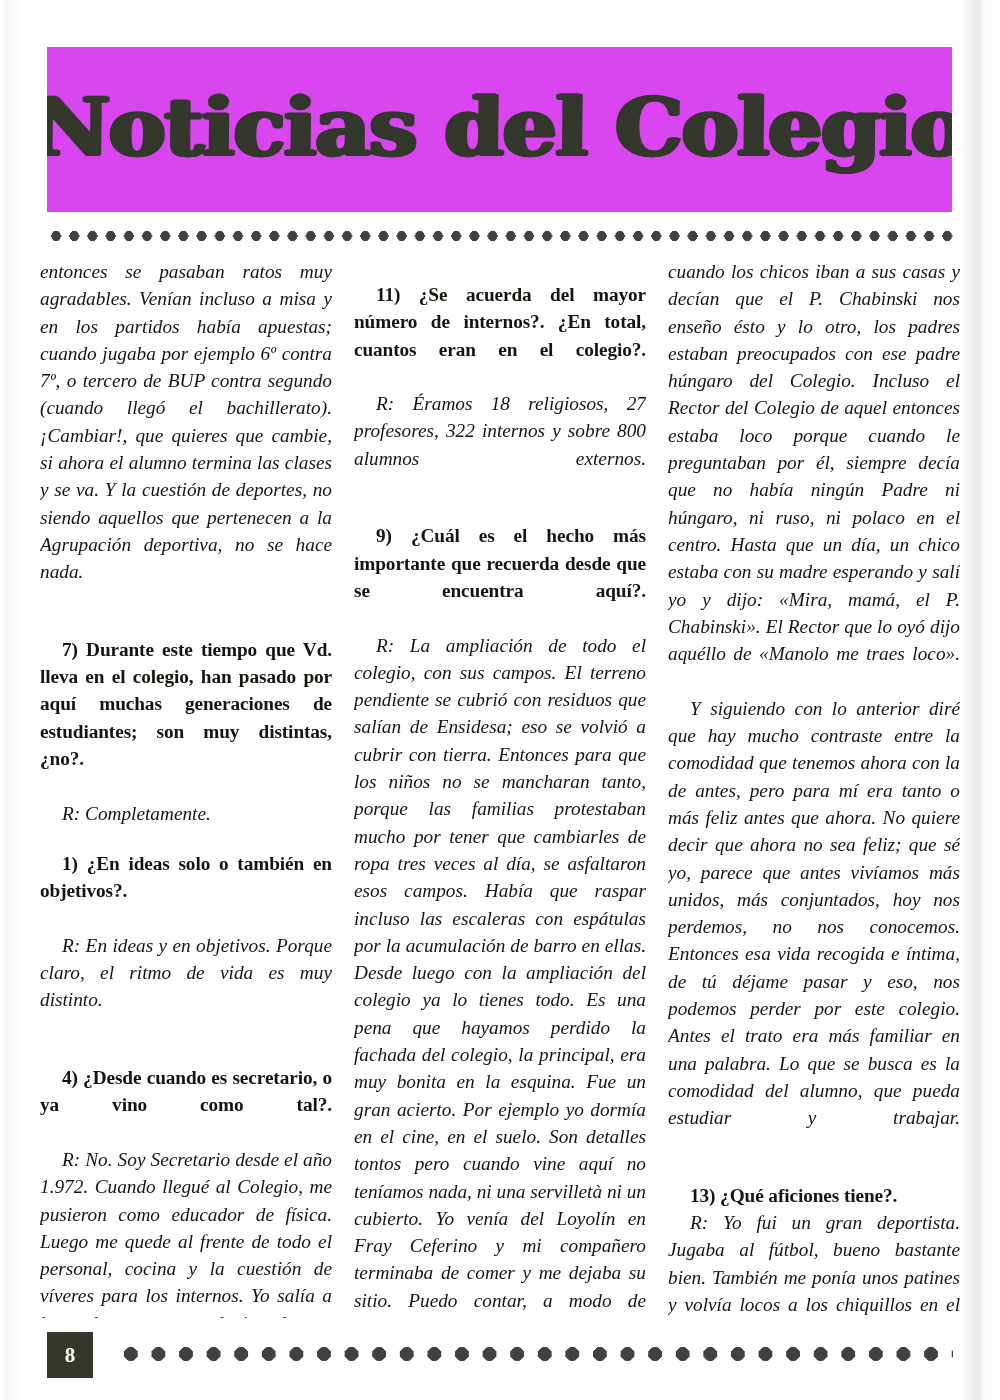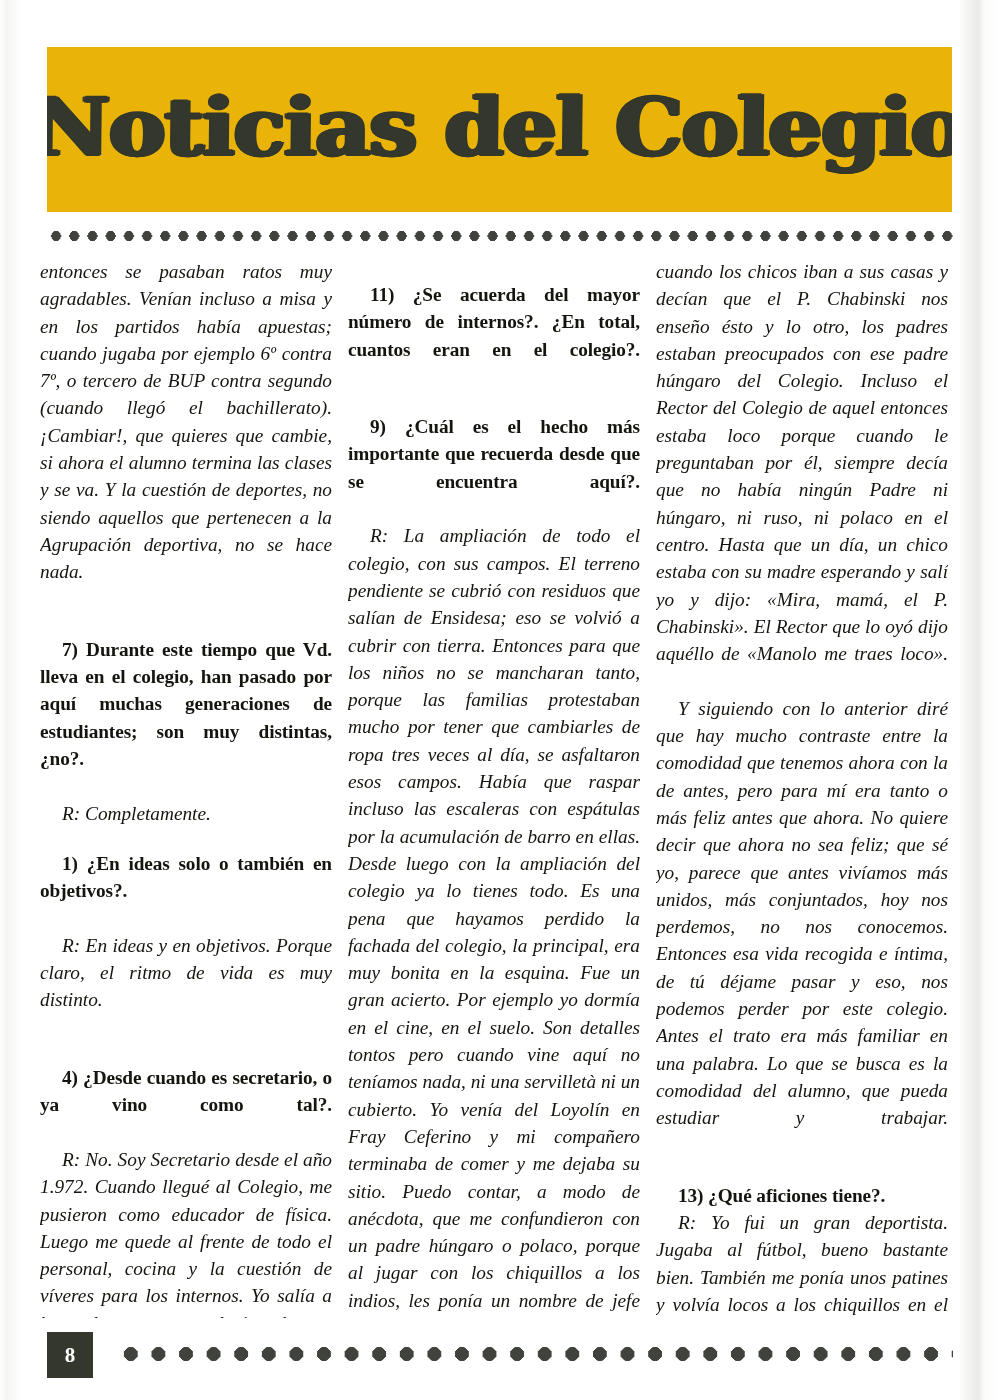--- a/index.html
+++ b/index.html
@@ -50,21 +50,21 @@
     pointer-events: none;
   }
 
   
   .masthead {
     position: absolute;
     left: 47px;
     top: 47px;
     width: 905px;
     height: 165px;
-    background: #eab308;
+    background: #d946ef;
     display: flex;
     align-items: center;
     justify-content: center;
     overflow: hidden;
   }
   .masthead-title {
     font-family: "DejaVu Serif", "Liberation Serif", serif;
     font-weight: 700;
     font-size: 80px;
     line-height: 1;
@@ -107,21 +107,21 @@
   }
 
   
   .columns {
     position: absolute;
     left: 40px;
     top: 258px;
     width: 920px;
     height: 1060px;
     display: flex;
-    gap: 16px;
+    gap: 22px;
   }
   .col {
     width: 292px;
     height: 100%;
     overflow: hidden;
   }
 
   p {
     margin: 0;
     text-align: justify;
@@ -196,20 +196,21 @@
       <p class="a noflush">R: Completamente.</p>
       <p class="q">1) ¿En ideas solo o también en objetivos?.</p>
       <p class="a">R: En ideas y en objetivos. Porque claro, el ritmo de vida es muy distinto.</p>
       <p class="q">4) ¿Desde cuando es secretario, o ya vino como tal?.</p>
       <p class="a">R: No.  Soy Secretario desde el año 1.972.  Cuando llegué al Colegio,  me pusieron como educador de física. Luego me quede al frente de todo el personal, cocina y la cuestión de víveres para los internos. Yo salía a hacer las compras, relacionado con la alimentación y la limpieza.</p>
 
     </div>
 
     <div class="col">
       <p class="q">11) ¿Se acuerda del mayor número de internos?. ¿En total, cuantos eran en el colegio?.</p>
+      <p class="a">R: Éramos 18 religiosos, 27 profesores, 322 internos y sobre 800 alumnos externos.</p>
       <p class="q">9) ¿Cuál es el hecho más importante que recuerda desde que se encuentra aquí?.</p>
       <p class="a">R: La ampliación de todo el colegio, con sus campos. El terreno pendiente se cubrió con residuos que salían de Ensidesa; eso se volvió a cubrir con tierra. Entonces para que los niños no se mancharan tanto, porque las familias protestaban mucho por tener que cambiarles de ropa tres veces al día, se asfaltaron esos campos. Había que raspar incluso las escaleras con espátulas por la acumulación de barro en ellas. Desde luego con la ampliación del colegio ya lo tienes todo. Es una pena que hayamos perdido la fachada del colegio, la principal, era muy bonita en la esquina. Fue un gran acierto. Por ejemplo yo dormía en el cine, en el suelo. Son detalles tontos pero cuando vine aquí no teníamos nada, ni una servilletà ni un cubierto. Yo venía del Loyolín en Fray Ceferino y mi compañero terminaba de comer y me dejaba su sitio.  Puedo contar, a modo de anécdota, que me confundieron con un padre húngaro o polaco, porque al jugar con los chiquillos a los indios,  les ponía un nombre de jefe indio y a mí me quedó el de «Chabinski» . Entonces se me empezó a conocer como el «Padre Chabinski». Y</p>
     </div>
 
     <div class="col">
       <p class="cont">cuando los chicos iban a sus casas y decían que el P. Chabinski nos enseño  ésto y lo otro, los padres estaban preocupados con ese padre húngaro del Colegio. Incluso el Rector del Colegio de aquel entonces estaba loco porque cuando le preguntaban por él, siempre decía que no había ningún Padre ni húngaro, ni ruso, ni polaco en el centro. Hasta que un día, un chico estaba con su madre esperando y salí yo y dijo: «Mira, mamá, el P. Chabinski». El Rector que lo oyó dijo aquéllo de «Manolo me traes loco».</p>
       <p class="a">Y siguiendo con lo anterior diré que hay mucho contraste entre la comodidad que tenemos ahora con la de antes, pero para mí era tanto o más feliz antes que ahora. No quiere decir que ahora no sea feliz; que sé yo, parece que antes vivíamos más unidos, más conjuntados, hoy nos perdemos, no nos conocemos. Entonces esa vida recogida e íntima, de tú déjame pasar y eso, nos podemos perder por este colegio. Antes el trato era más familiar en una palabra. Lo que se busca es la comodidad del alumno, que pueda estudiar y trabajar.</p>
       <p class="q noflush">13) ¿Qué aficiones tiene?.</p>
       <p class="a">R:  Yo fui un gran deportista. Jugaba al fútbol, bueno bastante bien. También me ponía unos patines y volvía locos a los chiquillos en el patio; era la época del hockey en el colegio. Si hasta me castigaban los superiores por pasar tantos recreos con los chicos. Y hoy me dicen, bueno años</p>
     </div>

